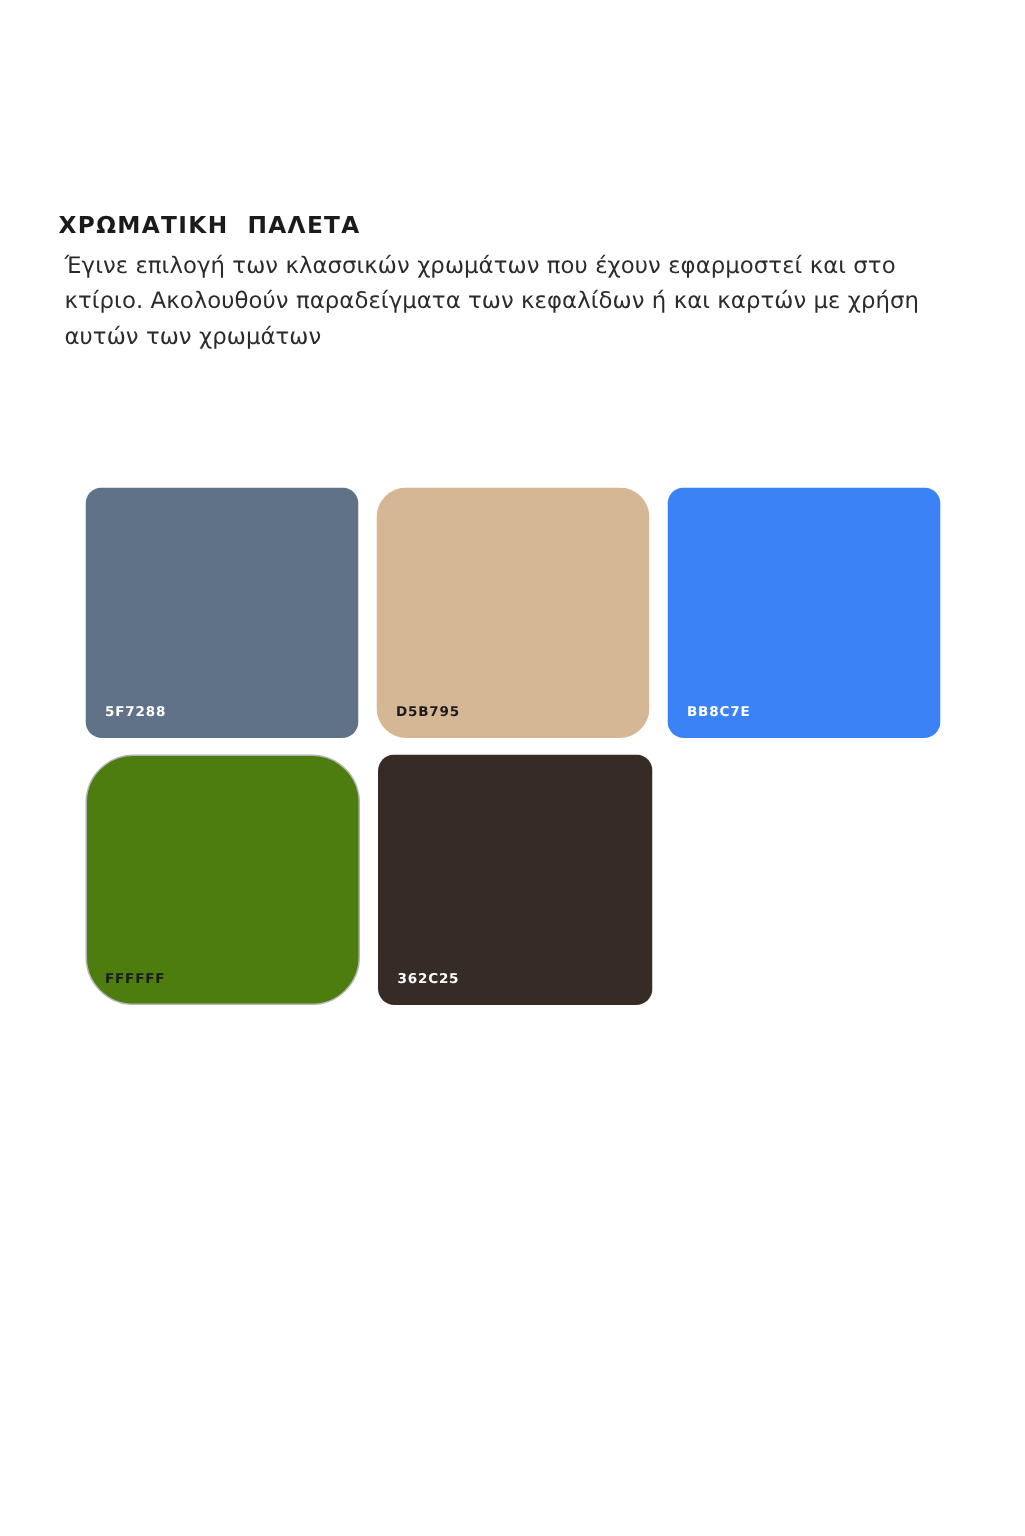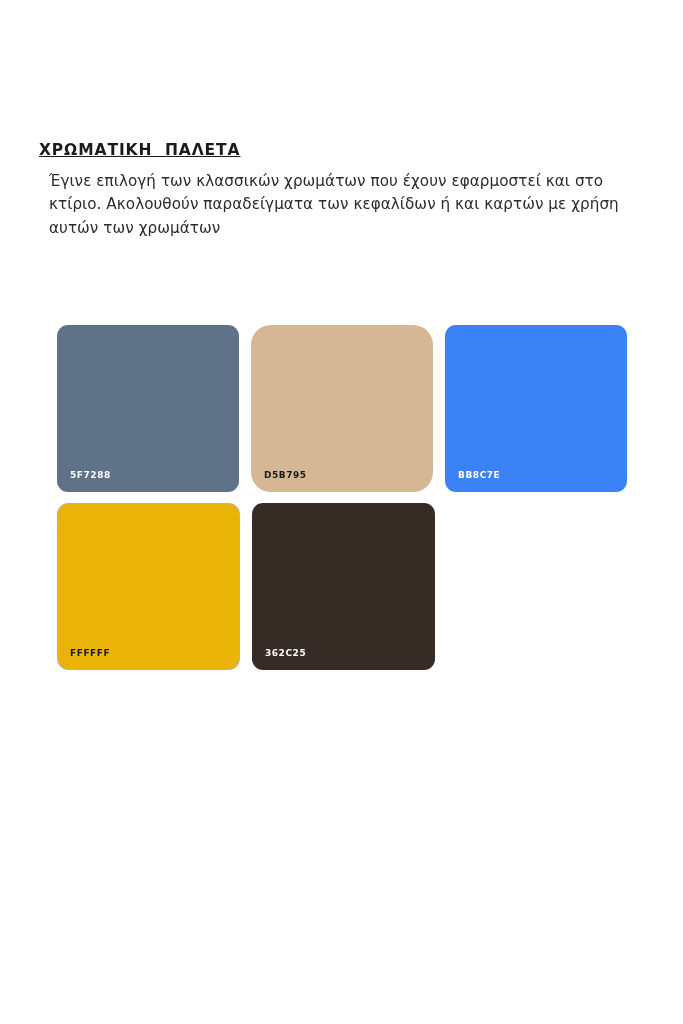--- a/index.html
+++ b/index.html
@@ -31,29 +31,28 @@
   }
 
   .palette-heading {
     font-size: 15.5px;
     font-weight: bold;
     letter-spacing: 0.9px;
     color: #1b1b1b;
     margin: 0 0 6px 0;
     line-height: 1.15;
     white-space: pre;
-    text-decoration: underline;
   }
 
   .palette-description {
     font-size: 15.2px;
     font-weight: normal;
     line-height: 23.5px;
     color: #2b2b2b;
-    margin: 10px;
+    margin: 4px;
     letter-spacing: 0.05px;
   }
 
   
   .swatch-grid {
     position: absolute;
     left: 57px;
     top: 325px;
     width: 570px;
   }
@@ -108,21 +107,21 @@
           <span class="swatch-code" style="color: rgb(255, 255, 255);">5F7288</span>
         </div>
         <div class="swatch" style="background: rgb(213, 183, 149); border-radius: 20px;">
           <span class="swatch-code" style="color: rgb(27, 27, 27);">D5B795</span>
         </div>
         <div class="swatch" style="background: #3b82f6;">
           <span class="swatch-code" style="color: rgb(255, 255, 255);">BB8C7E</span>
         </div>
       </div>
       <div class="swatch-row">
-        <div class="swatch is-light" style="background: #eab308;">
+        <div class="swatch is-light" style="background: #4d7c0f; border-radius: 32px;">
           <span class="swatch-code" style="color: rgb(27, 27, 27);">FFFFFF</span>
         </div>
         <div class="swatch" style="background: rgb(54, 44, 37);">
           <span class="swatch-code" style="color: rgb(255, 255, 255);">362C25</span>
         </div>
       </div>
     </div>
 
 </div>
 

